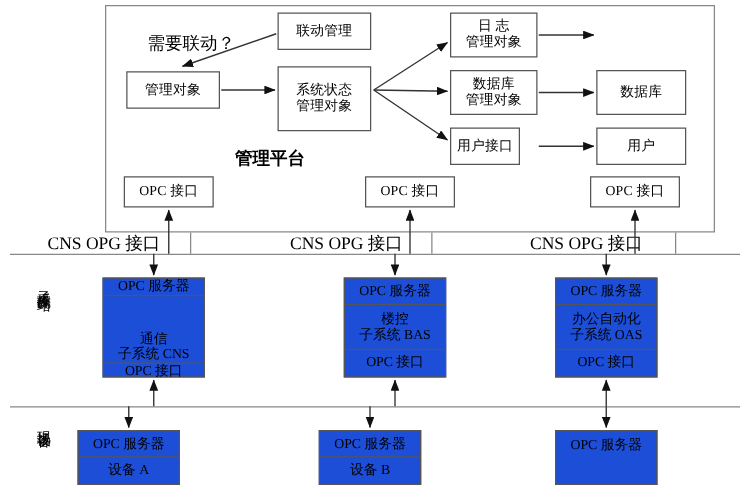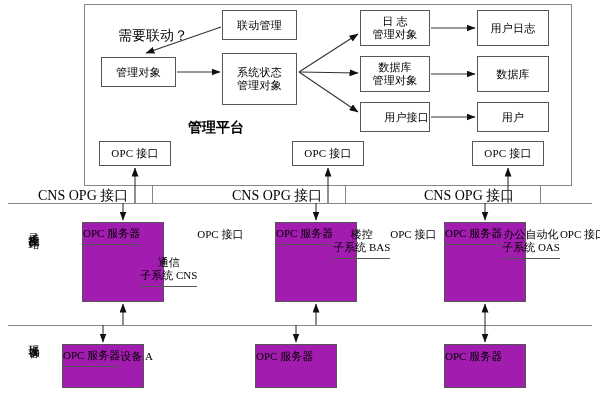--- a/index.html
+++ b/index.html
@@ -27,23 +27,23 @@
     color:#000;
     letter-spacing:0.2px;
   }
   .box .ln{display:block;white-space:nowrap;}
 
   
   .stack{
     position:absolute;
     box-sizing:border-box;
     border:1px solid #555;
-    background:#a21caf;
+    background:#1d4ed8;
     display:flex;
-    flex-direction:row;
+    flex-direction:column;
   }
   .stack .cell{
     box-sizing:border-box;
     display:flex;flex-direction:column;
     align-items:center;justify-content:center;
     text-align:center;
     font-size:11px;line-height:1.15;
     border-bottom:1px solid #555;
     white-space:nowrap;
   }
@@ -127,27 +127,24 @@
   <div class="box" style="left:360px;top:10px;width:70px;height:36px;">
     <span class="ln">日 志</span>
     <span class="ln">管理对象</span>
   </div>
 
   <div class="box" style="left:360px;top:56px;width:70px;height:36px;">
     <span class="ln">数据库</span>
     <span class="ln">管理对象</span>
   </div>
 
-  <div class="box" style="left:360px;top:102px;width:70px;height:30px;align-items:flex-end;">
+  <div class="box" style="left:360px;top:102px;width:56px;height:30px;">
     <span class="ln">用户接口</span>
   </div>
 
-  <div class="box" style="left:477px;top:10px;width:72px;height:36px;">
-    <span class="ln">用户日志</span>
-  </div>
 
   <div class="box" style="left:477px;top:56px;width:72px;height:36px;">
     <span class="ln">数据库</span>
   </div>
 
   <div class="box" style="left:477px;top:102px;width:72px;height:30px;">
     <span class="ln">用户</span>
   </div>
 
   <div class="txt" style="left:118px;top:28px;">需要联动？</div>
@@ -208,20 +205,23 @@
       <span class="ln">OPC 服务器</span>
     </div>
     <div class="cell" style="height:22px;">
       <span class="ln">设备 A</span>
     </div>
   </div>
 
   <div class="stack" style="left:255px;top:344px;width:82px;height:44px;">
     <div class="cell" style="height:22px;">
       <span class="ln">OPC 服务器</span>
+    </div>
+    <div class="cell" style="height:22px;">
+      <span class="ln">设备 B</span>
     </div>
   </div>
 
   <div class="stack" style="left:444px;top:344px;width:82px;height:44px;">
     <div class="cell" style="height:22px;">
       <span class="ln">OPC 服务器</span>
     </div>
   </div>
 
   <svg id="arrows" viewBox="0 0 600 400">

